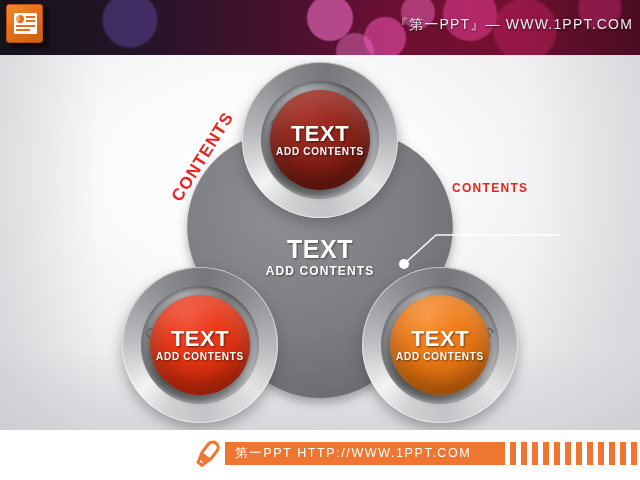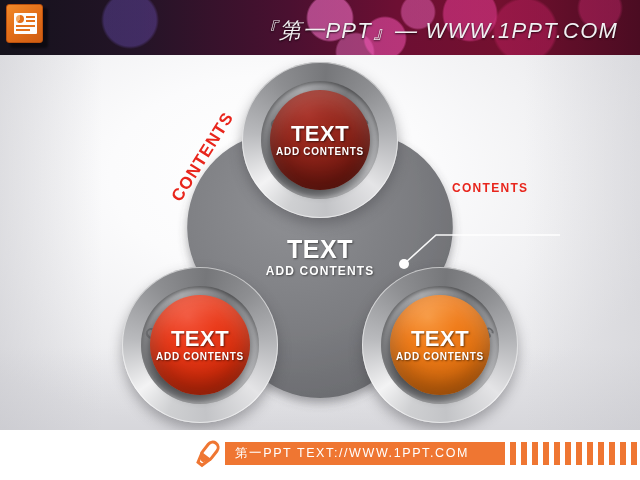--- a/index.html
+++ b/index.html
@@ -32,27 +32,26 @@
       radial-gradient(circle at 418px 12px, rgba(245,110,200,0.45) 0 16px, rgba(245,110,200,0) 18px),
       radial-gradient(circle at 470px 14px, rgba(255,70,170,0.45) 0 26px, rgba(255,70,170,0) 28px),
       radial-gradient(circle at 355px 52px, rgba(255,130,220,0.40) 0 18px, rgba(255,130,220,0) 20px),
       radial-gradient(circle at 525px 30px, rgba(180,30,90,0.55) 0 30px, rgba(180,30,90,0) 33px),
       radial-gradient(circle at 600px 8px, rgba(200,40,110,0.45) 0 20px, rgba(200,40,110,0) 23px),
       radial-gradient(circle at 130px 20px, rgba(120,90,210,0.35) 0 26px, rgba(120,90,210,0) 29px),
       linear-gradient(90deg, #14121c 0%, #241427 22%, #4a1030 45%, #6d0f33 62%, #73102f 78%, #4b0c22 100%);
   }
   .header-title {
     position: absolute;
-    right: 22px; top: 16px;
-    font-size: 22px;
+    right: 7px; top: 16px;
+    font-size: 14px;
     letter-spacing: 1.2px;
     color: #f2f0f2;
     white-space: nowrap;
     text-shadow: 0 1px 2px rgba(0,0,0,0.75);
-    font-style: italic;
   }
   .ppt-logo {
     position: absolute;
     left: 6px; top: 4px;
     width: 42px; height: 44px;
   }
   .ppt-logo .shadow {
     position: absolute;
     left: 4px; top: 4px;
     width: 38px; height: 40px;
@@ -419,18 +418,18 @@
     <div class="pencil">
       <svg width="30" height="32" viewBox="0 0 30 32">
         <g transform="rotate(38 15 16)">
           <rect x="10" y="2" width="11" height="20" rx="5.5" fill="none" stroke="#ef7632" stroke-width="3"></rect>
           <path d="M 10.5 19 L 20.5 19 L 18 28 L 13 28 Z" fill="none" stroke="#ef7632" stroke-width="3"></path>
           <circle cx="15.5" cy="22.5" r="2.6" fill="#ef7632"></circle>
         </g>
       </svg>
     </div>
     <div class="footer-bar">
-      <span>第一PPT TEXT://WWW.1PPT.COM</span>
+      <span>第一PPT HTTP://WWW.1PPT.COM</span>
     </div>
     <div class="footer-stripes"></div>
   </div>
 
 </div>
 
 </body></html>

